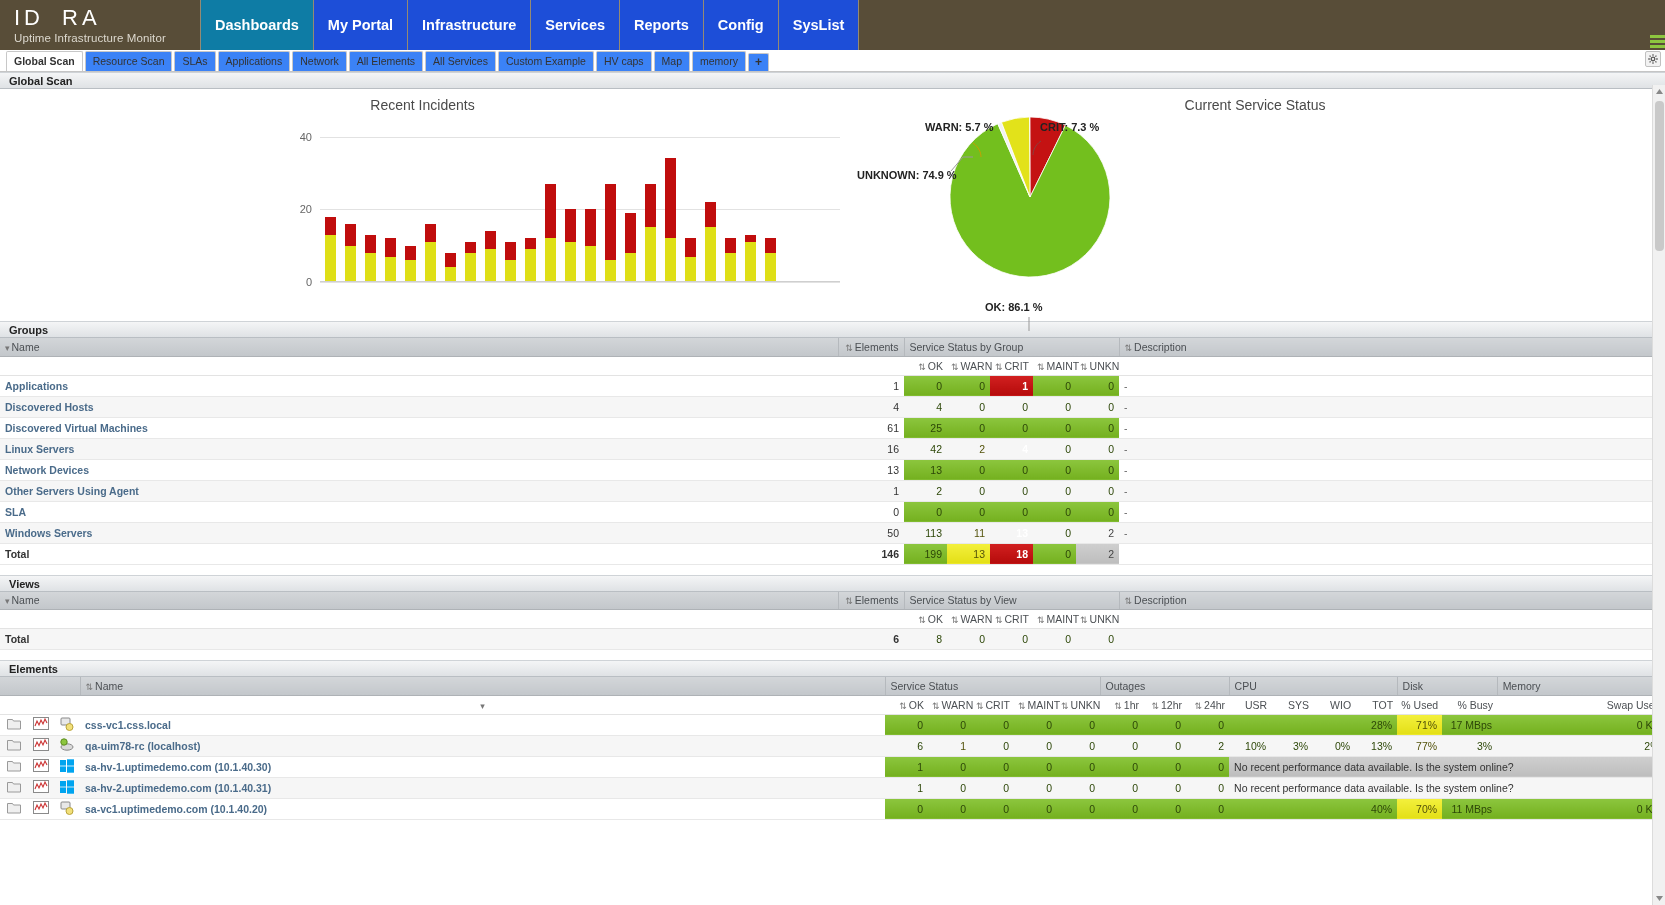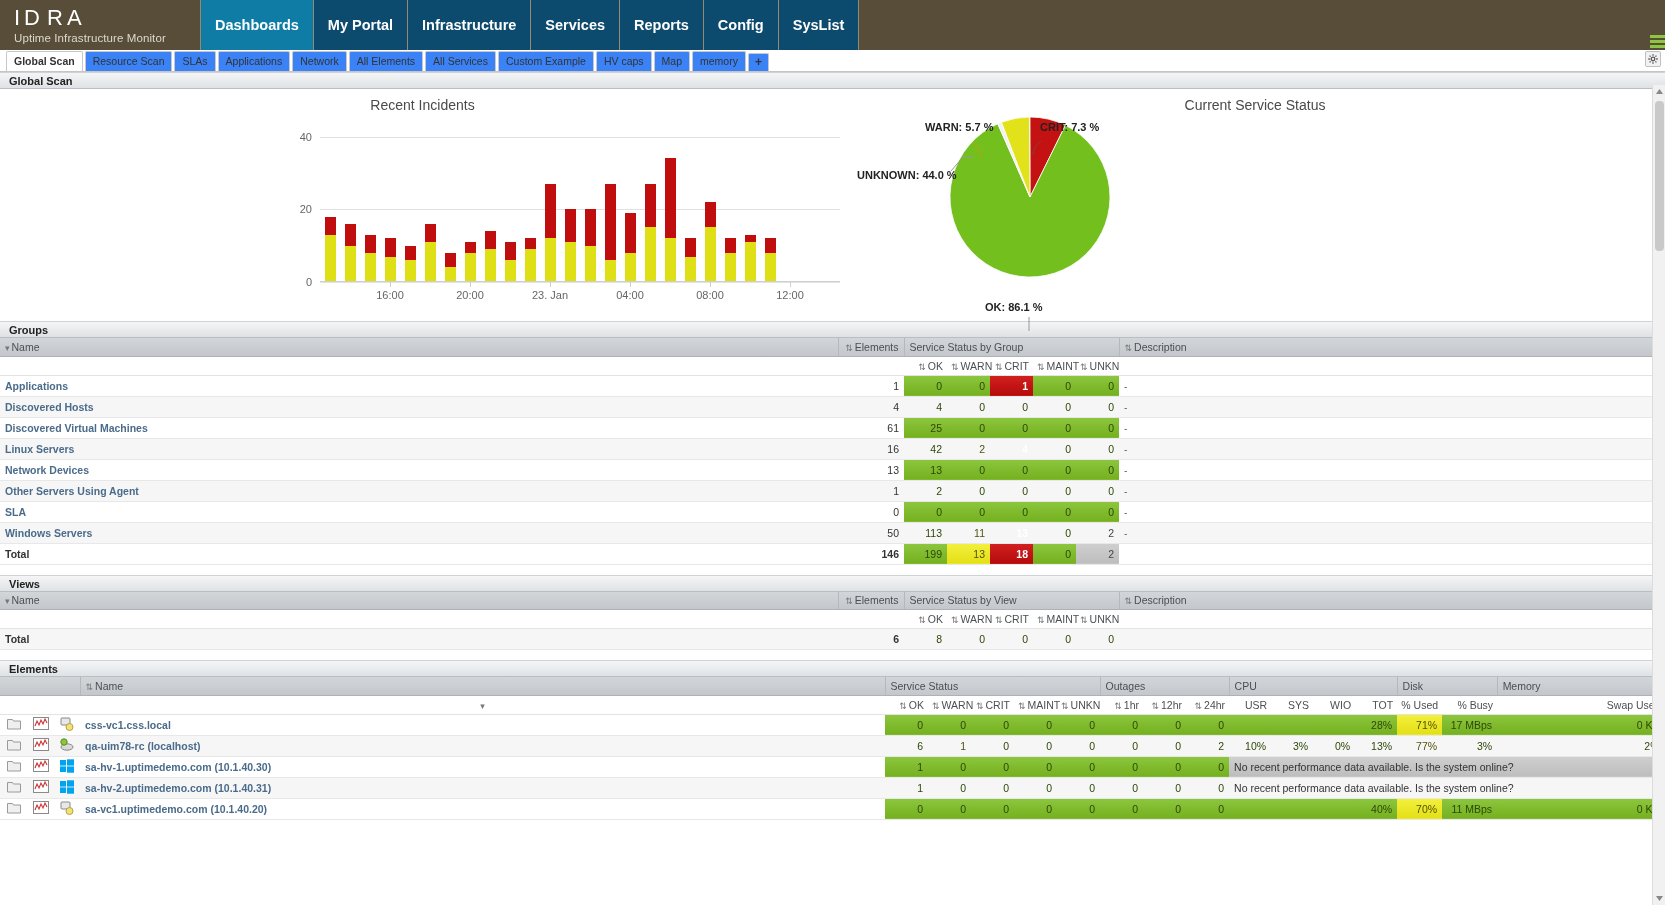--- a/index.html
+++ b/index.html
@@ -10,28 +10,28 @@
     color:#333;
     background:#fff;
   }
 
   
   .topnav {
     height:50px; background:#584d38; display:flex; align-items:stretch;
     position:relative;
   }
   .brand { width:200px; padding:5px 0 0 14px; color:#fff; }
-  .brand .logo { display:flex; align-items:flex-start; gap:3px; font-size:22px; letter-spacing:4px; font-weight:300;}
+  .brand .logo { display:flex; align-items:flex-start; gap:18px; font-size:22px; letter-spacing:4px; font-weight:300;}
   .brand .logo .bars { display:inline-flex; flex-direction:column; gap:2px; justify-content:center; height:17px;}
   .brand .logo .bars i { display:block; width:15px; height:3px; background:#8dc63f; }
   .brand .sub { font-size:11.5px; letter-spacing:0.1px; margin-top:1px; color:#ddd9cf;}
   .navitems { display:flex; align-items:stretch;text-align:right; }
   .navitem {
     display:flex; align-items:center; padding:0 14px; color:#fff;
-    font-size:14.5px; font-weight:bold; background:#0c4a6e;
+    font-size:14.5px; font-weight:bold; background:#1d4ed8;
     border-right:1px solid #948a73; cursor:pointer; white-space:nowrap;
   }
   .navitem.first { border-left:1px solid #948a73; }
   .navitem.active { background:#0e7ca5; }
   .navright {
     margin-left:auto; display:flex; align-items:center; gap:10px;
     padding-right:14px; color:#fff; font-size:13px; font-weight:bold;
   }
   .navright .it { display:flex; align-items:center; gap:5px; cursor:pointer; }
   .caret { width:0;height:0;border-left:4px solid transparent;border-right:4px solid transparent;border-top:5px solid #d8d3c7;}
@@ -337,52 +337,38 @@
           </div>
           <div class="barcol">
             <div class="bar"></div>
           </div>
           <div class="barcol">
             <div class="bar"></div>
           </div>
         </div>
         <div class="axisline"></div>
       </div>
-    <div class="xticks" id="barxticks">
-        <div class="xtickmark" style="left: 70px;"></div>
-        <div class="xtick" style="left: 70px;">16:00</div>
-        <div class="xtickmark" style="left: 150px;"></div>
-        <div class="xtick" style="left: 150px;">20:00</div>
-        <div class="xtickmark" style="left: 230px;"></div>
-        <div class="xtick" style="left: 230px;">23. Jan</div>
-        <div class="xtickmark" style="left: 310px;"></div>
-        <div class="xtick" style="left: 310px;">04:00</div>
-        <div class="xtickmark" style="left: 390px;"></div>
-        <div class="xtick" style="left: 390px;">08:00</div>
-        <div class="xtickmark" style="left: 470px;"></div>
-        <div class="xtick" style="left: 470px;">12:00</div>
-      </div>
   </div>
 
   <div class="chartbox pie-wrap">
     <div class="chart-title" style="padding-top:8px">Current Service Status</div>
     <div class="pieholder" id="pieholder"><svg width="160" height="160" viewBox="0 0 160 160">
           <path d="M 80 80 L 80 0 A 80 80 0 0 1 115.42065848311213 8.268717057181135 Z" fill="#c41212" stroke="#fff" stroke-width="0.8"></path>
           <path d="M 80 80 L 115.42065848311213 8.268717057181135 A 80 80 0 1 1 47.767485142906914 6.780706190326626 Z" fill="#73bf1e" stroke="#fff" stroke-width="0.8"></path>
           <path d="M 80 80 L 47.767485142906914 6.780706190326626 A 80 80 0 0 1 51.4870497029399 5.253684603471058 Z" fill="#f2f2f2" stroke="#fff" stroke-width="0.8"></path>
           <path d="M 80 80 L 51.4870497029399 5.253684603471058 A 80 80 0 0 1 79.49734848275523 0.0015791315090325497 Z" fill="#e2e21a" stroke="#fff" stroke-width="0.8"></path>
         </svg><svg width="200" height="80" style="position:absolute;left:-95px;top:-14px;overflow:visible">
           <path d="M96 68 L108 54 L118 54" stroke="#999" fill="none" stroke-width="1"></path>
           <path d="M118 40 C124 44 126 50 126 54" stroke="#c8a000" fill="none" stroke-width="1"></path>
           <path d="M186 38 C180 42 178 48 178 52" stroke="#8a4040" fill="none" stroke-width="1"></path>
           <path d="M174 228 L174 214" stroke="#999" fill="none" stroke-width="1"></path>
         </svg></div>
     <div class="pielabel" style="left:80px;  top:32px;">WARN: 5.7 %</div>
     <div class="pielabel" style="left:195px; top:32px;">CRIT: 7.3 %</div>
-    <div class="pielabel" style="left:12px;  top:80px;">UNKNOWN: 44.0 %</div>
+    <div class="pielabel" style="left:12px;  top:80px;">UNKNOWN: 74.9 %</div>
     <div class="pielabel" style="left:140px; top:212px;">OK: 86.1 %</div>
   </div>
 </div>
 
 <div class="sectionbar">Groups</div>
 <table class="grid">
   <colgroup>
     <col style="width:838px">
       <col style="width:66px">
     <col style="width:43px">

